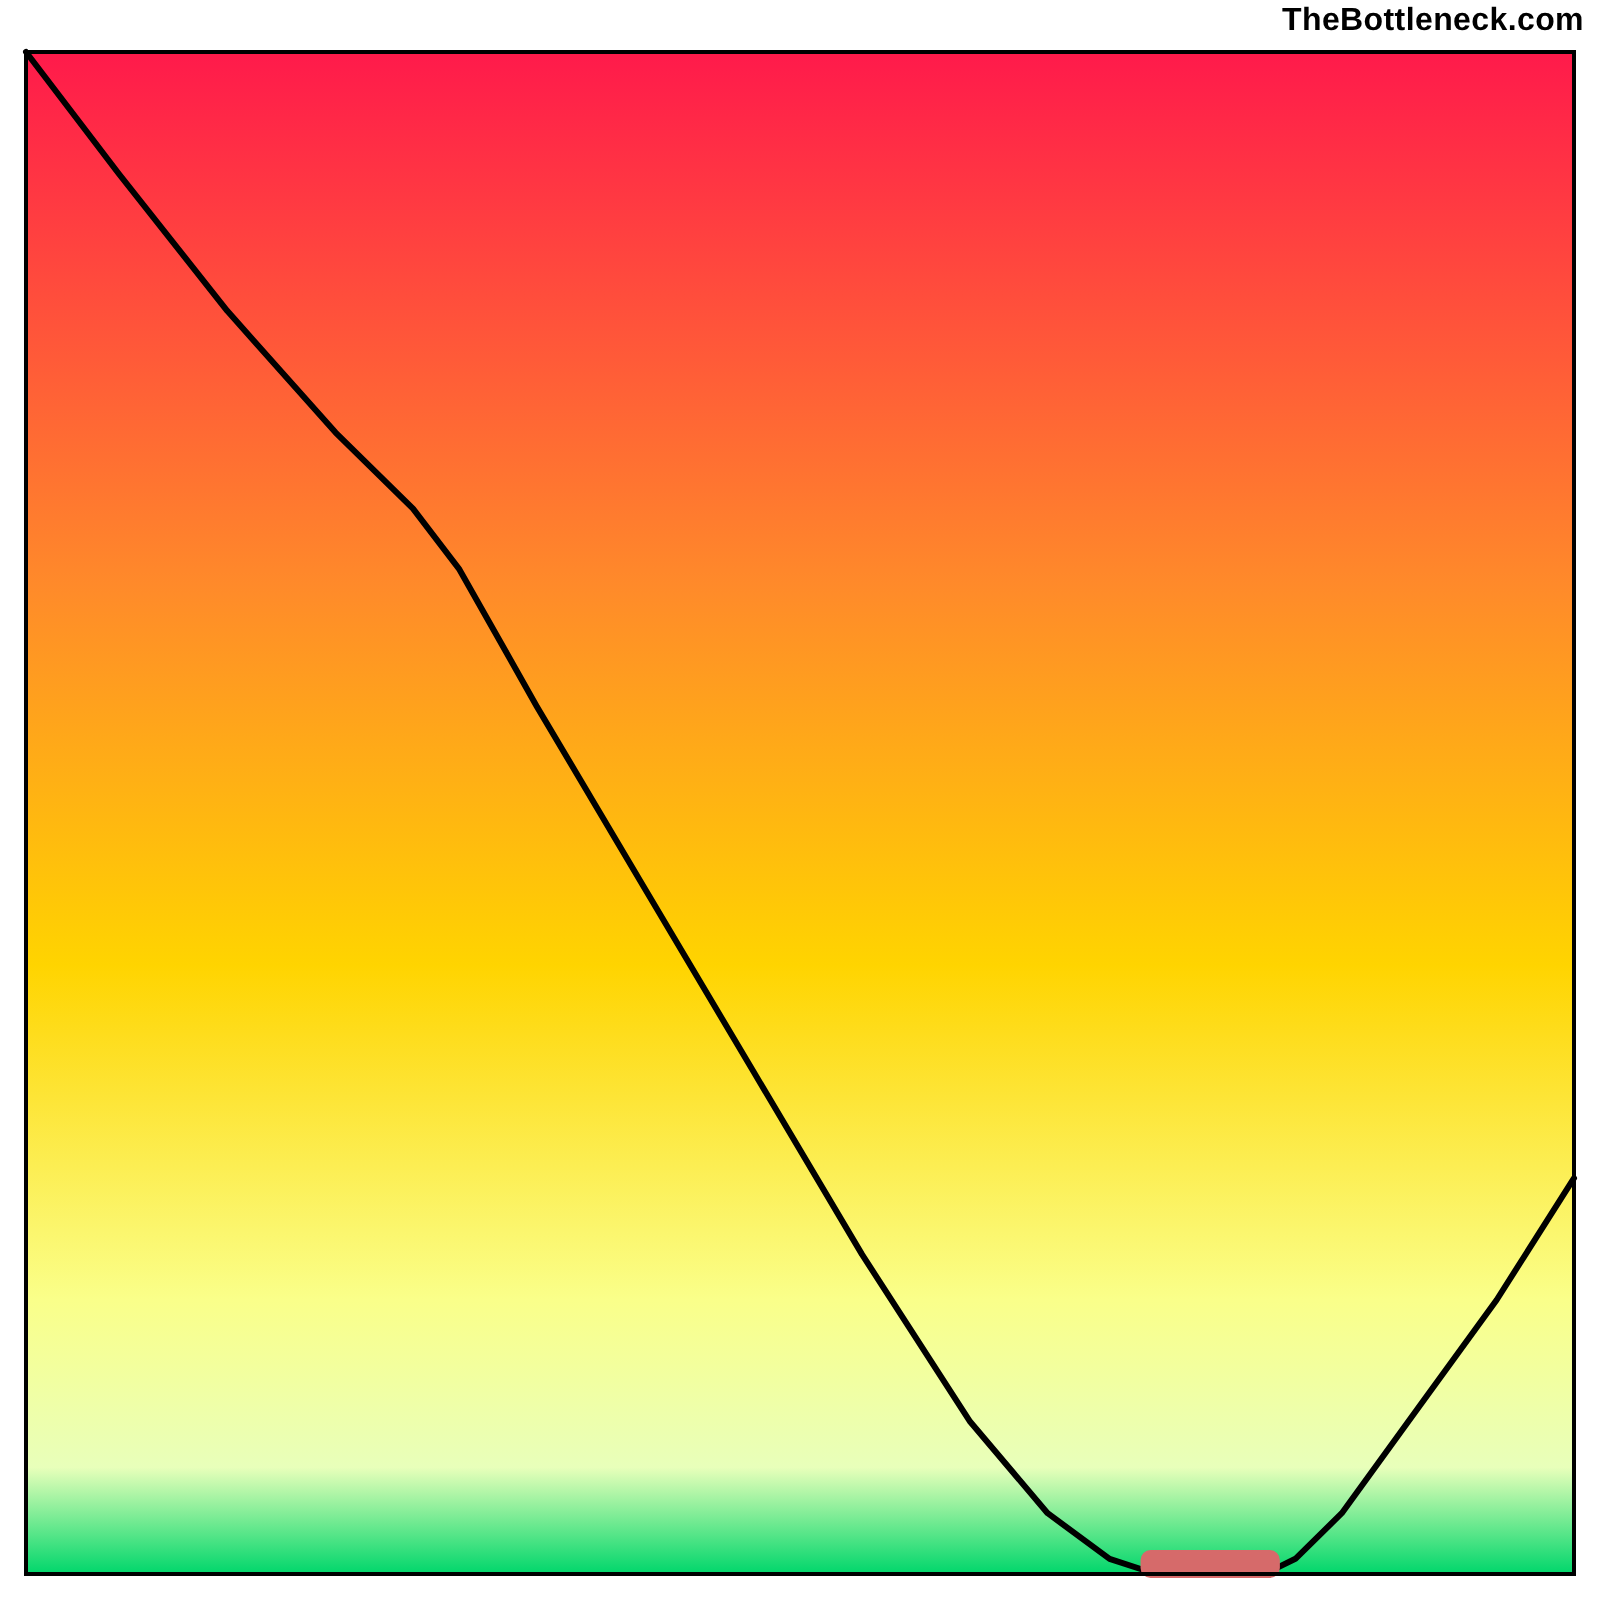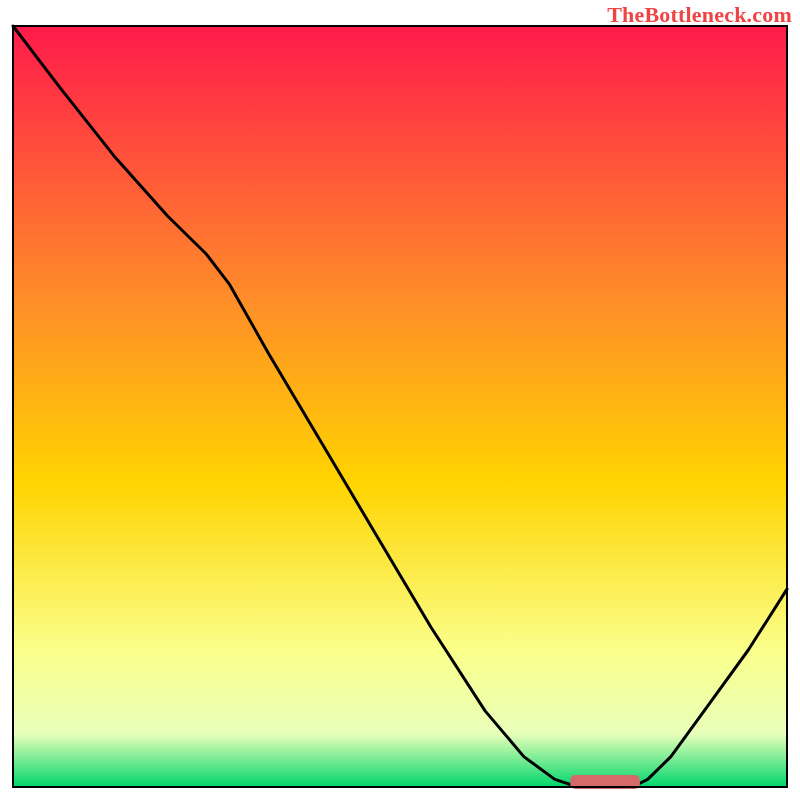--- a/index.html
+++ b/index.html
@@ -12,26 +12,25 @@
   }
   .container {
     position: relative;
     width: 800px;
     height: 800px;
   }
   .watermark {
     position: absolute;
     top: 2px;
     right: 8px;
-    font-size: 22px;
+    font-size: 16px;
     font-weight: 600;
-    color: #ef4444;
+    color: #000000;
     letter-spacing: 0.2px;
     z-index: 10;
-    font-family: Liberation Serif, serif;
   }
   svg.plot {
     position: absolute;
     left: 0;
     top: 0;
   }
   .border-rect {
     fill: none;
     stroke: #000;
     stroke-width: 2;

